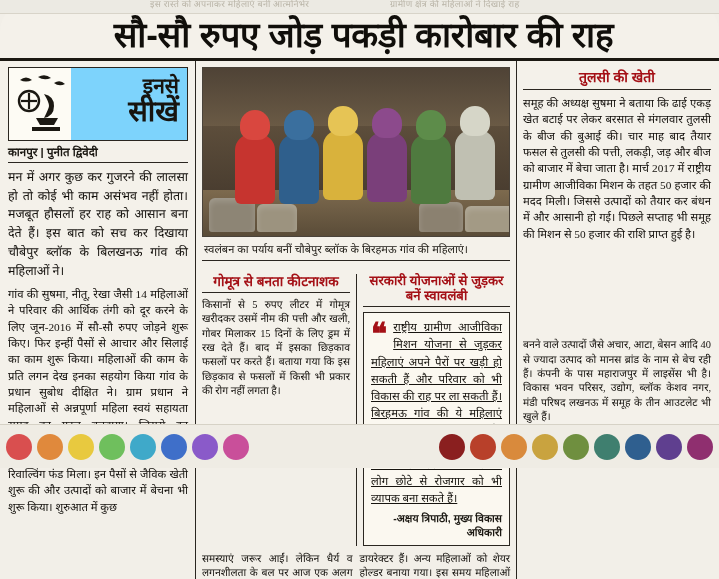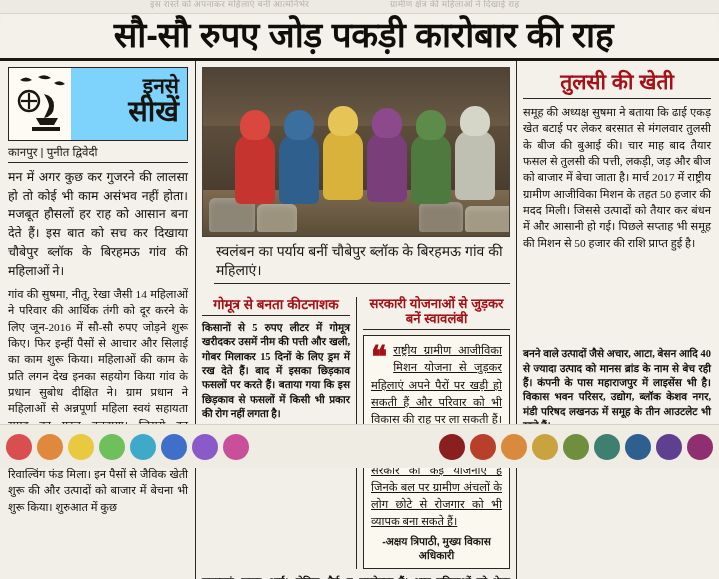--- a/index.html
+++ b/index.html
@@ -112,35 +112,35 @@
     line-height: 1.02;
   }
   .learn-text .l1 { font-size: 21px; }
   .learn-text .l2 { font-size: 29px; }
 
   .byline {
     border-bottom: 1px solid #2a2620;
     padding: 3px 0 3px 0;
     font-family: "Liberation Sans", "DejaVu Sans", sans-serif;
     font-size: 11.5px;
-    font-weight: normal;
+    font-weight: bold;
     color: #1b1812;
   }
 
   .body-text {
     font-size: 12.4px;
     line-height: 1.52;
     text-align: justify;
     text-justify: inter-word;
     margin-top: 5px;
     color: #14110d;
     font-family: "Liberation Serif", "DejaVu Serif", serif;
   }
   .body-text.small { font-size: 11.3px; line-height: 1.45; }
-  .body-text.tiny { font-size: 10.4px; line-height: 1.38; font-weight: bold; }
+  .body-text.tiny { font-size: 10.4px; line-height: 1.38; }
 
   
   .photo {
     width: 100%;
     height: 170px;
     border: 1px solid #4a433a;
     background: linear-gradient(#6d5c45, #3d3228);
     position: relative;
     overflow: hidden;
   }
@@ -170,25 +170,24 @@
   .woman .veil {
     position: absolute; left: 50%; top: -4px; transform: translateX(-50%);
     width: 30px; height: 30px; border-radius: 50% 50% 40% 40%;
   }
   .woman .body {
     position: absolute; left: 50%; top: 20px; transform: translateX(-50%);
     width: 40px; height: 70px; border-radius: 16px 16px 6px 6px;
   }
   .caption {
     font-family: "Liberation Sans", "DejaVu Sans", sans-serif;
-    font-size: 14px;
+    font-size: 11px;
     padding: 4px 2px 4px 2px;
     border-bottom: 1.5px solid #2a2620;
     color: #1b1812;
-    margin-left: 12px;
   }
 
   
   .mid-split {
     display: flex;
     margin-top: 13px;
   }
   .mid-split .c {
     width: 50%;
     padding-right: 6px;
@@ -207,21 +206,21 @@
     line-height: 1.12;
     padding-bottom: 3px;
     border-bottom: 1px solid #2a2620;
   }
   .sub-head.wide { font-size: 13.2px; }
 
   
   .section-head-red {
     font-family: "Liberation Sans", "DejaVu Sans", sans-serif;
     font-weight: bold;
-    font-size: 21px;
+    font-size: 14px;
     color: #a41016;
     text-align: center;
     border-bottom: 1.5px solid #2a2620;
     padding-bottom: 3px;
   }
 
   
   .quote-box {
     border: 1px solid #2a2620;
     background: #fbf8f0;
@@ -240,21 +239,21 @@
   .quote-text {
     font-size: 11.4px;
     line-height: 1.5;
     text-align: justify;
     text-decoration: underline;
   }
   .quote-attr {
     font-family: "Liberation Sans", "DejaVu Sans", sans-serif;
     font-size: 10.6px;
     font-weight: bold;
-    text-align: center;
+    text-align: right;
     margin-top: 3px;
     color: #1b1812;
   }
 
   .two-col-flow {
     display: flex;
     gap: 7px;
     margin-top: 4px;
   }
   .two-col-flow > div { width: 50%; }
@@ -310,21 +309,21 @@
           </svg>
         </div>
         <div class="learn-text">
           <div class="l1">इनसे</div>
           <div class="l2">सीखें</div>
         </div>
       </div>
 
       <div class="byline">कानपुर | पुनीत द्विवेदी</div>
 
-      <div class="body-text">मन में अगर कुछ कर गुजरने की लालसा हो तो कोई भी काम असंभव नहीं होता। मजबूत हौसलों हर राह को आसान बना देते हैं। इस बात को सच कर दिखाया चौबेपुर ब्लॉक के बिरहमऊ गांव की महिलाओं ने।</div>
+      <div class="body-text">मन में अगर कुछ कर गुजरने की लालसा हो तो कोई भी काम असंभव नहीं होता। मजबूत हौसलों हर राह को आसान बना देते हैं। इस बात को सच कर दिखाया चौबेपुर ब्लॉक के बिलखनऊ गांव की महिलाओं ने।</div>
 
       <div class="body-text small">गांव की सुषमा, नीतू, रेखा जैसी 14 महिलाओं ने परिवार की आर्थिक तंगी को दूर करने के लिए जून-2016 में सौ-सौ रुपए जोड़ने शुरू किए। फिर इन्हीं पैसों से आचार और सिलाई का काम शुरू किया। महिलाओं की काम के प्रति लगन देख इनका सहयोग किया गांव के प्रधान सुबोध दीक्षित ने। ग्राम प्रधान ने महिलाओं से अन्नपूर्णा महिला स्वयं सहायता समूह का गठन करवाया। जिससे इन महिलाओं को नवम्बर 2016 में राष्ट्रीय ग्रामीण आजीविका मिशन के तहत 15 हजार का रिवाल्विंग फंड मिला। इन पैसों से जैविक खेती शुरू की और उत्पादों को बाजार में बेचना भी शुरू किया। शुरुआत में कुछ</div>
     </div>
 
     <div class="col-mid">
 
       <div class="photo">
         <div class="backwall"></div>
         <div class="floor"></div>
 

